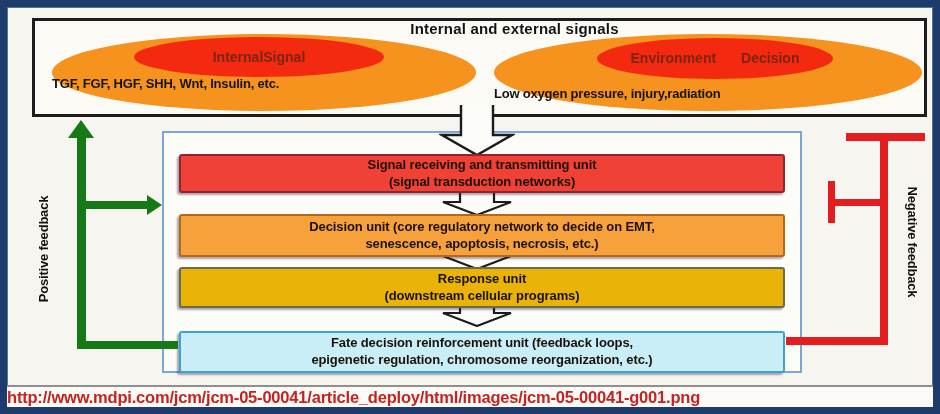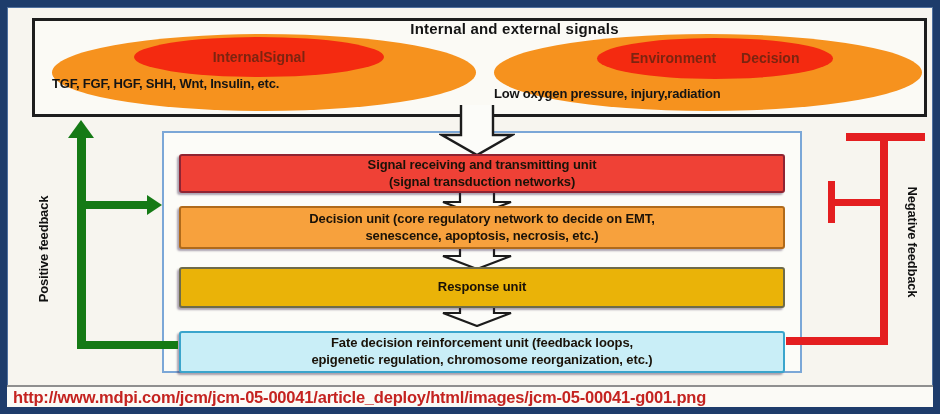--- a/index.html
+++ b/index.html
@@ -55,21 +55,21 @@
   #pos-label { left:36px; top:242px; transform:translate(-50%,-50%) rotate(-90deg); }
   #neg-label { left:905px; top:235px; transform:translate(-50%,-50%) rotate(90deg); }
   .tri { position:absolute; width:0; height:0; z-index:4; }
   
   #url-bar {
     position:absolute; left:7px; top:385px; width:926px; height:22px;
     background:#fbfaf6; border-top:2px solid #8f8f8f; box-sizing:border-box; z-index:5;
     display:flex; align-items:center;
   }
   #url-text {
-    font-size:16.5px; font-weight:bold; color:#c42320; padding-left:6px;
+    font-size:16.5px; font-weight:bold; color:#c42320; 
     white-space:nowrap; letter-spacing:-0.2px;
   }
 </style>
 </head>
 <body>
 
 <div id="frame">
   <div id="canvas">
 
     <div id="top-panel"></div>
@@ -97,31 +97,32 @@
 
     <div class="unit-box" style="top: 147px; height: 39px; background: rgb(239, 65, 54); border-color: rgb(143, 36, 50);">
       <div>Signal receiving and transmitting unit</div>
       <div>(signal transduction networks)</div>
     </div>
 
     <svg class="flow-arrow" style="left:434px; top:184px;" width="72" height="25" viewBox="0 0 72 25">
       <path d="M19,0 L19,11 L2,11 L36,24 L70,11 L53,11 L53,0" fill="#fcfcf9" stroke="#1c1c1c" stroke-width="2.2"></path>
     </svg>
 
-    <div class="unit-box" style="top: 199px; height: 43px; background: rgb(247, 161, 61); border-color: rgb(176, 106, 26);">
+    <div class="unit-box" style="top: 207px; height: 43px; background: rgb(247, 161, 61); border-color: rgb(176, 106, 26);">
       <div>Decision unit (core regulatory network to decide on EMT,</div>
       <div>senescence, apoptosis, necrosis, etc.)</div>
     </div>
 
     <svg class="flow-arrow" style="left:434px; top:238px;" width="72" height="25" viewBox="0 0 72 25">
       <path d="M19,0 L19,11 L2,11 L36,24 L70,11 L53,11 L53,0" fill="#fcfcf9" stroke="#1c1c1c" stroke-width="2.2"></path>
     </svg>
 
     <div class="unit-box" style="top: 260px; height: 41px; background: #eab308; border-color: rgb(110, 107, 74);">
       <div>Response unit</div>
+      <div>(downstream cellular programs)</div>
     </div>
 
     <svg class="flow-arrow" style="left:434px; top:295px;" width="72" height="25" viewBox="0 0 72 25">
       <path d="M19,0 L19,11 L2,11 L36,24 L70,11 L53,11 L53,0" fill="#fcfcf9" stroke="#1c1c1c" stroke-width="2.2"></path>
     </svg>
 
     <div class="unit-box" style="top: 316px; height: 42px; background: rgb(201, 238, 247); border-color: rgb(59, 165, 204); margin-top: 8px;">
       <div>Fate decision reinforcement unit (feedback loops,</div>
       <div>epigenetic regulation, chromosome reorganization, etc.)</div>
     </div>

